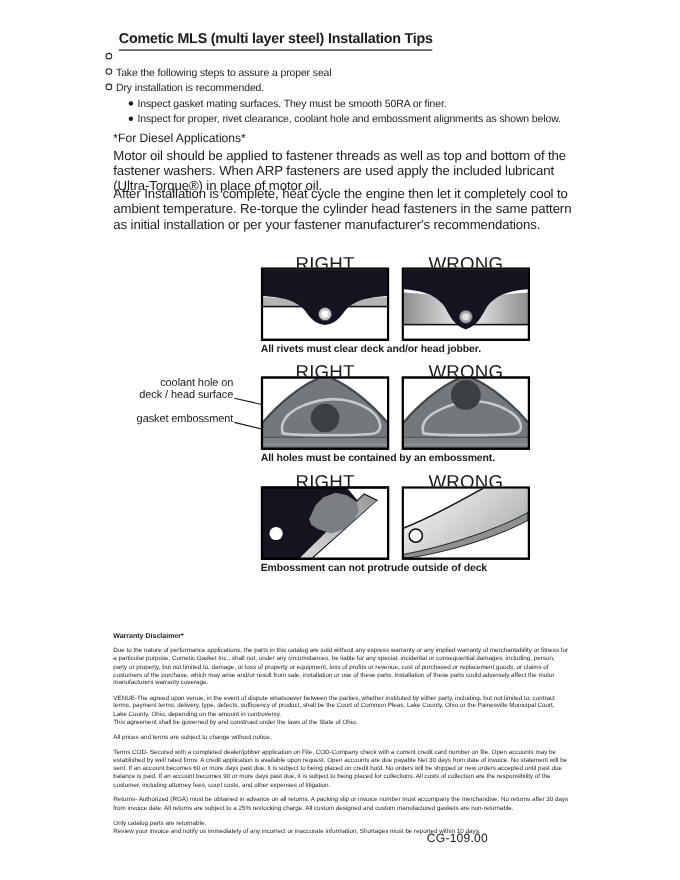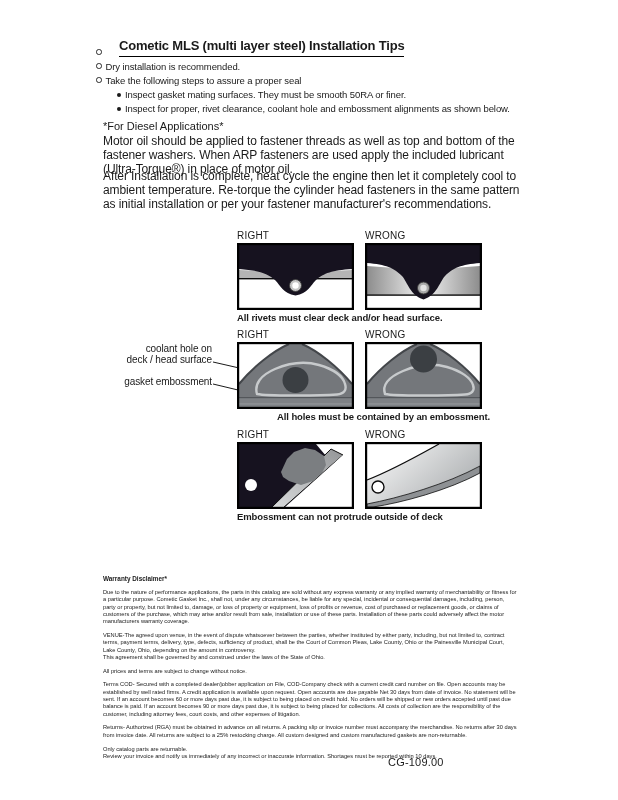--- a/index.html
+++ b/index.html
@@ -4,41 +4,41 @@
 <style>
   html,body { margin:0; padding:0; background:#ffffff; }
   .page {
     position:relative; width:618px; height:800px; background:#ffffff;
     font-family:"Liberation Sans", sans-serif; color:#1a1a1a; overflow:hidden;
   }
   .abs { position:absolute; }
 
   .title {
     left:103px; top:22px; font-size:13px; font-weight:bold; letter-spacing:-0.2px;
-    border-bottom:1.6px solid #000; padding-bottom:3px; margin:16px;
+    border-bottom:1.6px solid #000; padding-bottom:3px; margin:5px;
   }
   .bullets { left:96px; top:46px; width:440px; font-size:9.5px; letter-spacing:-0.1px; }
   .bullet-row { height:14px; line-height:14px; white-space:nowrap; }
   .sub { padding-left:21px; }
   .b-open {
     display:inline-block; width:3.5px; height:3.5px; border:1px solid #2a2a2a;
     border-radius:50%; margin-right:4px; vertical-align:1.5px;
   }
   .b-fill {
     display:inline-block; width:4px; height:4px; background:#1a1a1a;
     border-radius:50%; margin-right:4px; vertical-align:1.5px;
   }
 
   .diesel-heading { left:103px; top:120px; font-size:11px; font-weight:normal; }
   .para { left:103px; width:422px; font-size:12px; line-height:14px; letter-spacing:-0.1px; }
   .p1 { top:134px; }
   .p2 { top:169px; }
   .note { top:217px; }
 
-  .dg-label { top:0; font-size:10px; letter-spacing:0.2px; width:117px; }
+  .dg-label { top:0; font-size:17px; letter-spacing:0.2px; text-align:center; width:117px; }
   .dg-box { width:117px; height:67px; }
   .dg-box svg { display:block; }
   .caption { font-size:9.5px; font-weight:bold; letter-spacing:-0.1px; line-height:12px; }
 
   .callouts {
     left:104px; width:108px; text-align:right; font-size:10px; line-height:10.5px;
     letter-spacing:-0.1px;
   }
   .co1 { top:344px; }
   .co2 { top:377px; }
@@ -51,22 +51,22 @@
 </style>
 </head>
 <body>
 
 <div class="page">
 
   <h1 class="abs title">Cometic MLS (multi layer steel) Installation Tips</h1>
 
   <div class="abs bullets">
     <div class="bullet-row"><span class="b-open"></span></div>
+    <div class="bullet-row"><span class="b-open"></span><span>Take the following steps to assure a proper seal</span></div>
     <div class="bullet-row"><span class="b-open"></span><span>Dry installation is recommended.</span></div>
-    <div class="bullet-row"><span class="b-open"></span><span>Take the following steps to assure a proper seal</span></div>
     <div class="bullet-row sub"><span class="b-fill"></span><span>Inspect gasket mating surfaces.  They must be smooth 50RA or finer.</span></div>
     <div class="bullet-row sub"><span class="b-fill"></span><span>Inspect for proper, rivet clearance, coolant hole and embossment alignments as shown below.</span></div>
   </div>
 
   <div class="abs diesel-heading">*For Diesel Applications*</div>
   <div class="abs para p1">Motor oil should be applied to fastener threads as well as top and bottom of the fastener washers. When ARP fasteners are used apply the included lubricant (Ultra-Torque®) in place of motor oil.</div>
   <div class="abs para p2">After Installation is complete, heat cycle the engine then let it completely cool to ambient temperature. Re-torque the cylinder head fasteners in the same pattern as initial installation or per your fastener manufacturer's recommendations.</div>
 
   <div class="abs dg-label" style="left:237px; top:230px;">RIGHT</div>
   <div class="abs dg-label" style="left:365px; top:230px;">WRONG</div>
@@ -100,21 +100,21 @@
       <path d="M2 23 L30 25 C42 28 50 38 55 52 L2 52 Z" fill="url(#gwl)"></path>
       <path d="M115 23 L87 25 C75 28 67 38 62 52 L115 52 Z" fill="url(#gwr)"></path>
       <rect x="2" y="51.4" width="113" height="1.4" fill="#0d0d0d"></rect>
       <path d="M2 2 H115 V20 C96 21.5 88 25 80 33 C74 40 72 52 58.5 56.5 C45 52 43 40 37 33 C29 25 21 21.5 2 20 Z" fill="#16121f"></path>
       <circle cx="58.5" cy="45" r="6" fill="#a9a9a9" stroke="#3c3c3c" stroke-width="0.9"></circle>
       <circle cx="58.5" cy="45" r="3.2" fill="#e3e3e3"></circle>
       <rect x="1.1" y="1.1" width="114.8" height="64.8" fill="none" stroke="#000000" stroke-width="2.2"></rect>
     </svg>
   </div>
 
-  <div class="abs caption" style="left:237px; top:312px;">All rivets must clear deck and/or head surface.</div>
+  <div class="abs caption" style="left:237px; top:312px;">All rivets must clear deck and/or head jobber.</div>
 
   <div class="abs dg-label" style="left:237px; top:329px;">RIGHT</div>
   <div class="abs dg-label" style="left:365px; top:329px;">WRONG</div>
 
   <div class="abs callouts co1">
     <div>coolant hole on</div>
     <div>deck / head surface</div>
   </div>
   <div class="abs callouts co2">gasket embossment</div>
 
@@ -150,21 +150,21 @@
       <path d="M2 2 H52 C36 9 16 25 2 42 Z" fill="#ffffff"></path>
       <path d="M52 2 C36 9 16 25 2 42" stroke="#43464a" stroke-width="2" fill="none"></path>
       <path d="M65 2 H115 V42 C101 25 81 9 65 2 Z" fill="#ffffff"></path>
       <path d="M65 2 C81 9 101 25 115 42" stroke="#43464a" stroke-width="2" fill="none"></path>
       <path d="M20 52 C17 43 24 35 38 29 C52 23 68 21 82 25 C96 29 106 36 108 43 C110 48.5 107 52 100 52.5 C80 54 30 54 20 52 Z" fill="none" stroke="#c7cacc" stroke-width="2.4"></path>
       <circle cx="58.5" cy="17" r="13.5" fill="#3b3f43"></circle>
       <rect x="1.1" y="1.1" width="114.8" height="64.8" fill="none" stroke="#000000" stroke-width="2.2"></rect>
     </svg>
   </div>
 
-  <div class="abs caption" style="left:237px; top:411px;margin-left:40px;">All holes must be contained by an embossment.</div>
+  <div class="abs caption" style="left:237px; top:411px;">All holes must be contained by an embossment.</div>
 
   <div class="abs dg-label" style="left:237px; top:429px;">RIGHT</div>
   <div class="abs dg-label" style="left:365px; top:429px;">WRONG</div>
 
   <div class="abs dg-box" style="left:237px; top:442px;">
     <svg width="117" height="67" viewBox="0 0 117 67">
       <defs>
         <linearGradient id="g3" x1="0" y1="1" x2="1" y2="0">
           <stop offset="0" stop-color="#dadcdd"></stop>
             <stop offset="1" stop-color="#939597"></stop>

